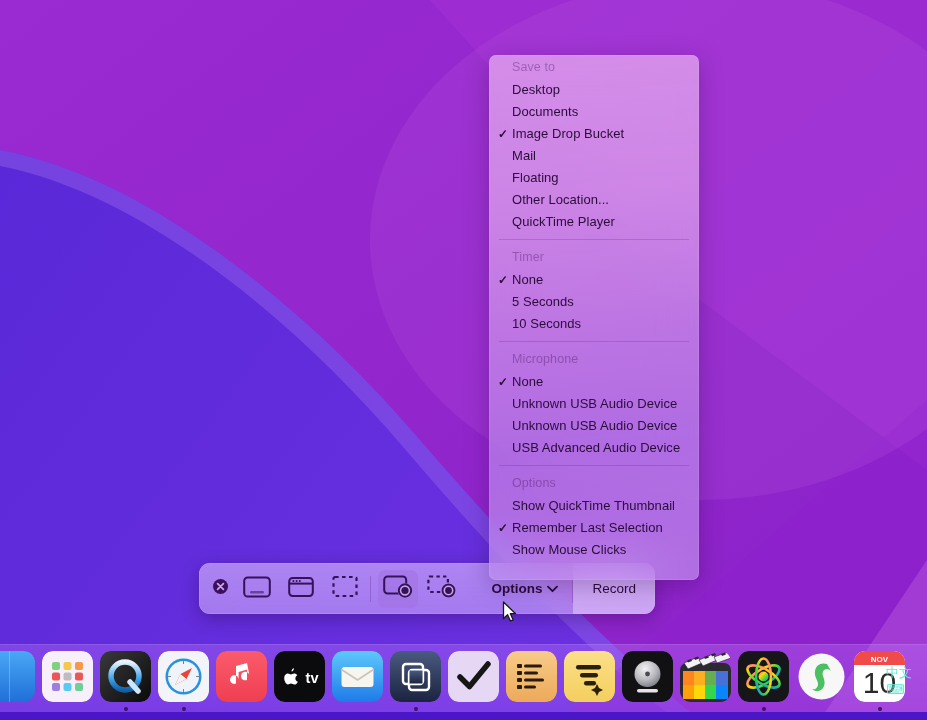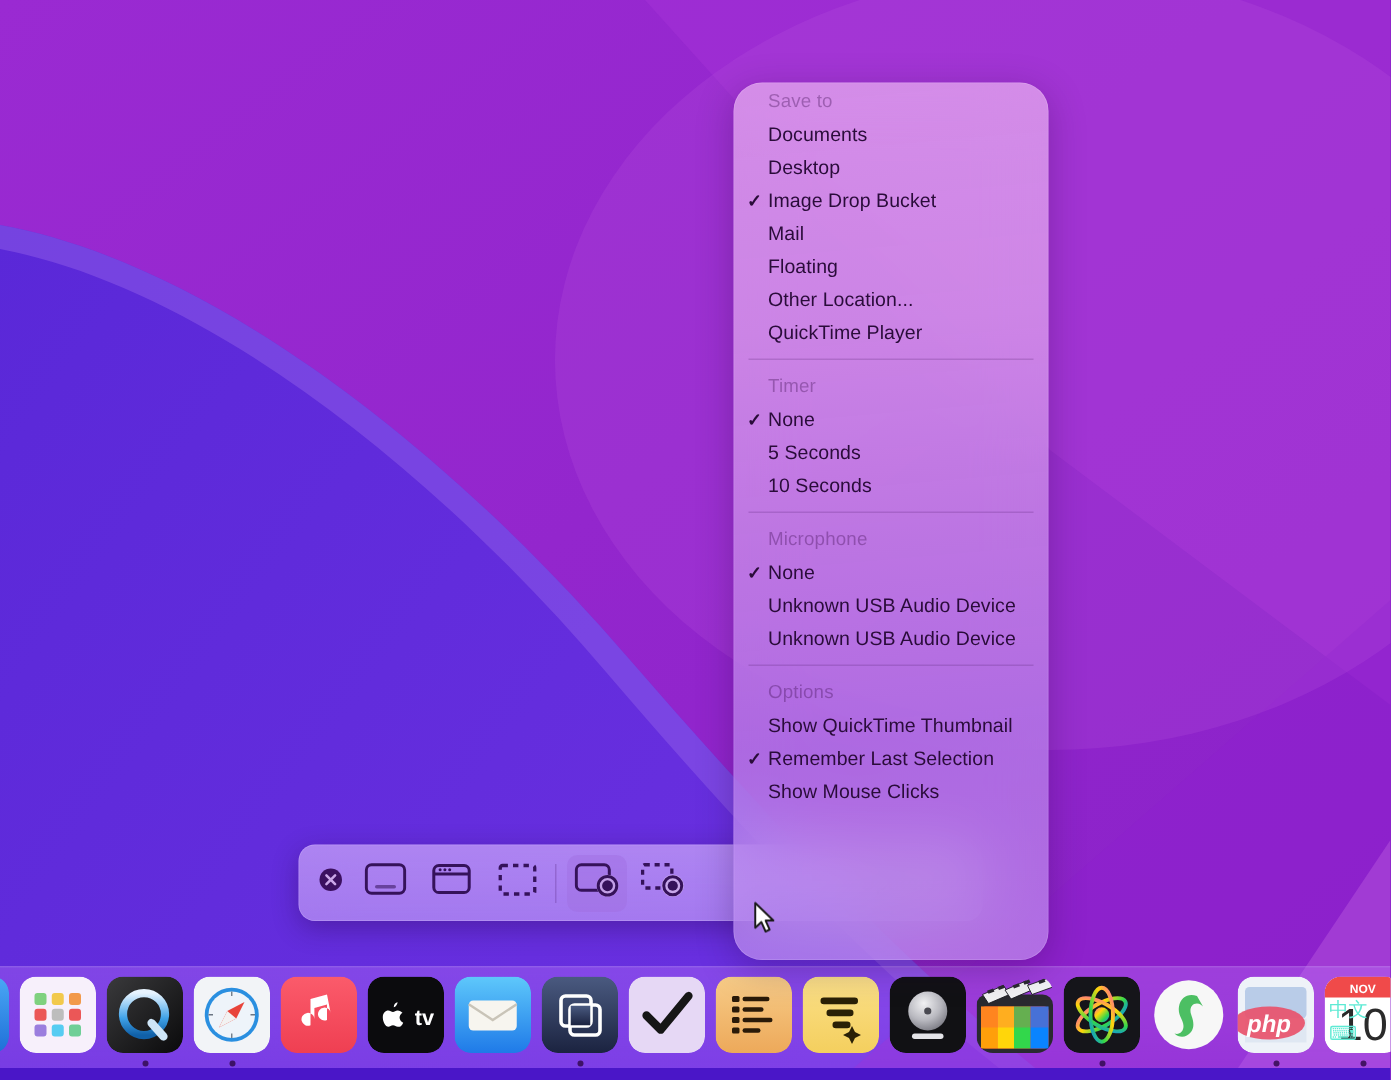--- a/index.html
+++ b/index.html
@@ -9,22 +9,22 @@
     position:relative;
     background:#8a22c9;
   }
 
   
   #wallpaper { position:absolute; inset:0; z-index:0; }
   #wallpaper svg { display:block; width:927px; height:720px; }
 
   
   #options-menu {
-    position:absolute; left:489px; top:55px; width:210px; height:585px;
-    border-radius:19px;
+    position:absolute; left:489px; top:55px; width:210px; height:525px;
+    border-radius:7px;
     background:linear-gradient(175deg,
         rgba(232,176,240,0.72) 0%,
         rgba(224,168,238,0.70) 28%,
         rgba(205,150,235,0.68) 52%,
         rgba(188,140,236,0.66) 74%,
         rgba(196,150,240,0.66) 100%);
     box-shadow:0 6px 24px rgba(40,0,60,0.28), 0 0 0 0.5px rgba(255,255,255,0.18) inset;
     z-index:20;
     overflow:hidden;
     backdrop-filter:blur(22px);
@@ -159,22 +159,22 @@
     <path d="M927,560 L927,720 L820,720 Z" fill="#c163e0" opacity="0.40"></path>
 
     <ellipse cx="700" cy="240" rx="330" ry="260" fill="#bb55e0" opacity="0.22"></ellipse>
   </svg>
 </div>
 
 <div id="options-menu">
 
   <div class="menu-section">
     <div class="menu-header">Save to</div>
+    <div class="menu-item">Desktop</div>
     <div class="menu-item">Documents</div>
-    <div class="menu-item">Desktop</div>
     <div class="menu-item checked">Image Drop Bucket</div>
     <div class="menu-item">Mail</div>
     <div class="menu-item">Floating</div>
     <div class="menu-item">Other Location...</div>
     <div class="menu-item">QuickTime Player</div>
   </div>
 
   <div class="menu-sep"></div>
 
   <div class="menu-section">
@@ -184,20 +184,21 @@
     <div class="menu-item">10 Seconds</div>
   </div>
 
   <div class="menu-sep"></div>
 
   <div class="menu-section">
     <div class="menu-header">Microphone</div>
     <div class="menu-item checked">None</div>
     <div class="menu-item">Unknown USB Audio Device</div>
     <div class="menu-item">Unknown USB Audio Device</div>
+    <div class="menu-item">USB Advanced Audio Device</div>
   </div>
 
   <div class="menu-sep"></div>
 
   <div class="menu-section">
     <div class="menu-header">Options</div>
     <div class="menu-item">Show QuickTime Thumbnail</div>
     <div class="menu-item checked">Remember Last Selection</div>
     <div class="menu-item">Show Mouse Clicks</div>
   </div>
@@ -277,20 +278,23 @@
   <div class="tb-right">
     <div class="tb-options">
       <span>Options</span>
       <span>
         <svg width="11" height="8" viewBox="0 0 11 8">
           <path d="M1 1.6 L5.5 6.2 L10 1.6" fill="none" stroke="#2a0c3a" stroke-width="1.8" stroke-linecap="round" stroke-linejoin="round"></path>
         </svg>
       </span>
     </div>
     <div class="tb-vline"></div>
+    <div class="tb-record">
+      <span>Record</span>
+    </div>
   </div>
 
 </div>
 
 <div id="cursor">
   <svg width="16" height="23" viewBox="0 0 16 23">
     <path d="M1.5 1 L1.5 17.5 L5.6 13.7 L8.4 20 L11.1 18.8 L8.4 12.7 L13.6 12.7 Z" fill="#ffffff" stroke="#1a1a1a" stroke-width="1.3" stroke-linejoin="round"></path>
   </svg>
 </div>
 
@@ -565,34 +569,20 @@
     <div class="dock-item">
       <div class="dock-icon">
         <svg width="51" height="51" viewBox="0 0 51 51">
           <circle cx="25.5" cy="25.5" r="23" fill="#f7f7f7"></circle>
           <path d="M31 13 c-6 -2 -11 1 -12 7 c-1 6 3 9 3 13 c0 4 -3 6 -6 5 c3 3 8 3 11 -1 c3 -4 1 -9 0 -12 c-1 -3 0 -7 4 -7 c2 0 3 1 4 2 Z" fill="#4cbf63"></path>
         </svg>
       </div>
       <div class="dock-dot hidden"></div>
     </div>
 
-    <div class="dock-item">
-      <div class="dock-icon">
-        <svg width="51" height="51" viewBox="0 0 51 51">
-          <rect width="51" height="51" rx="11" fill="#eef2f8"></rect>
-          <rect x="5" y="7" width="41" height="21" rx="3" fill="#b9cce8"></rect>
-          <rect x="5" y="28" width="41" height="16" fill="#dfe7f2"></rect>
-          <g transform="translate(-1,18)">
-            <ellipse cx="22" cy="13" rx="24" ry="11" fill="#e8526b" opacity="0.92"></ellipse>
-            <text x="22" y="19" font-family="Liberation Sans, sans-serif" font-size="16" font-weight="bold" font-style="italic" fill="#ffffff" text-anchor="middle">php</text>
-          </g>
-        </svg>
-      </div>
-      <div class="dock-dot"></div>
-    </div>
 
     <div class="dock-item">
       <div class="dock-icon">
         <svg width="51" height="51" viewBox="0 0 51 51">
           <rect width="51" height="51" rx="11" fill="#ffffff"></rect>
           <path d="M0 11 a11 11 0 0 1 11 -11 h29 a11 11 0 0 1 11 11 v3 H0 Z" fill="#f04a4a"></path>
           <text x="25.5" y="11" font-family="Liberation Sans, sans-serif" font-size="8" font-weight="bold" fill="#ffffff" text-anchor="middle" id="cal-month">NOV</text>
           <text x="25.5" y="42" font-family="Liberation Sans, sans-serif" font-size="30" fill="#2a2a2a" text-anchor="middle" id="cal-day">10</text>
         </svg>
       </div>

